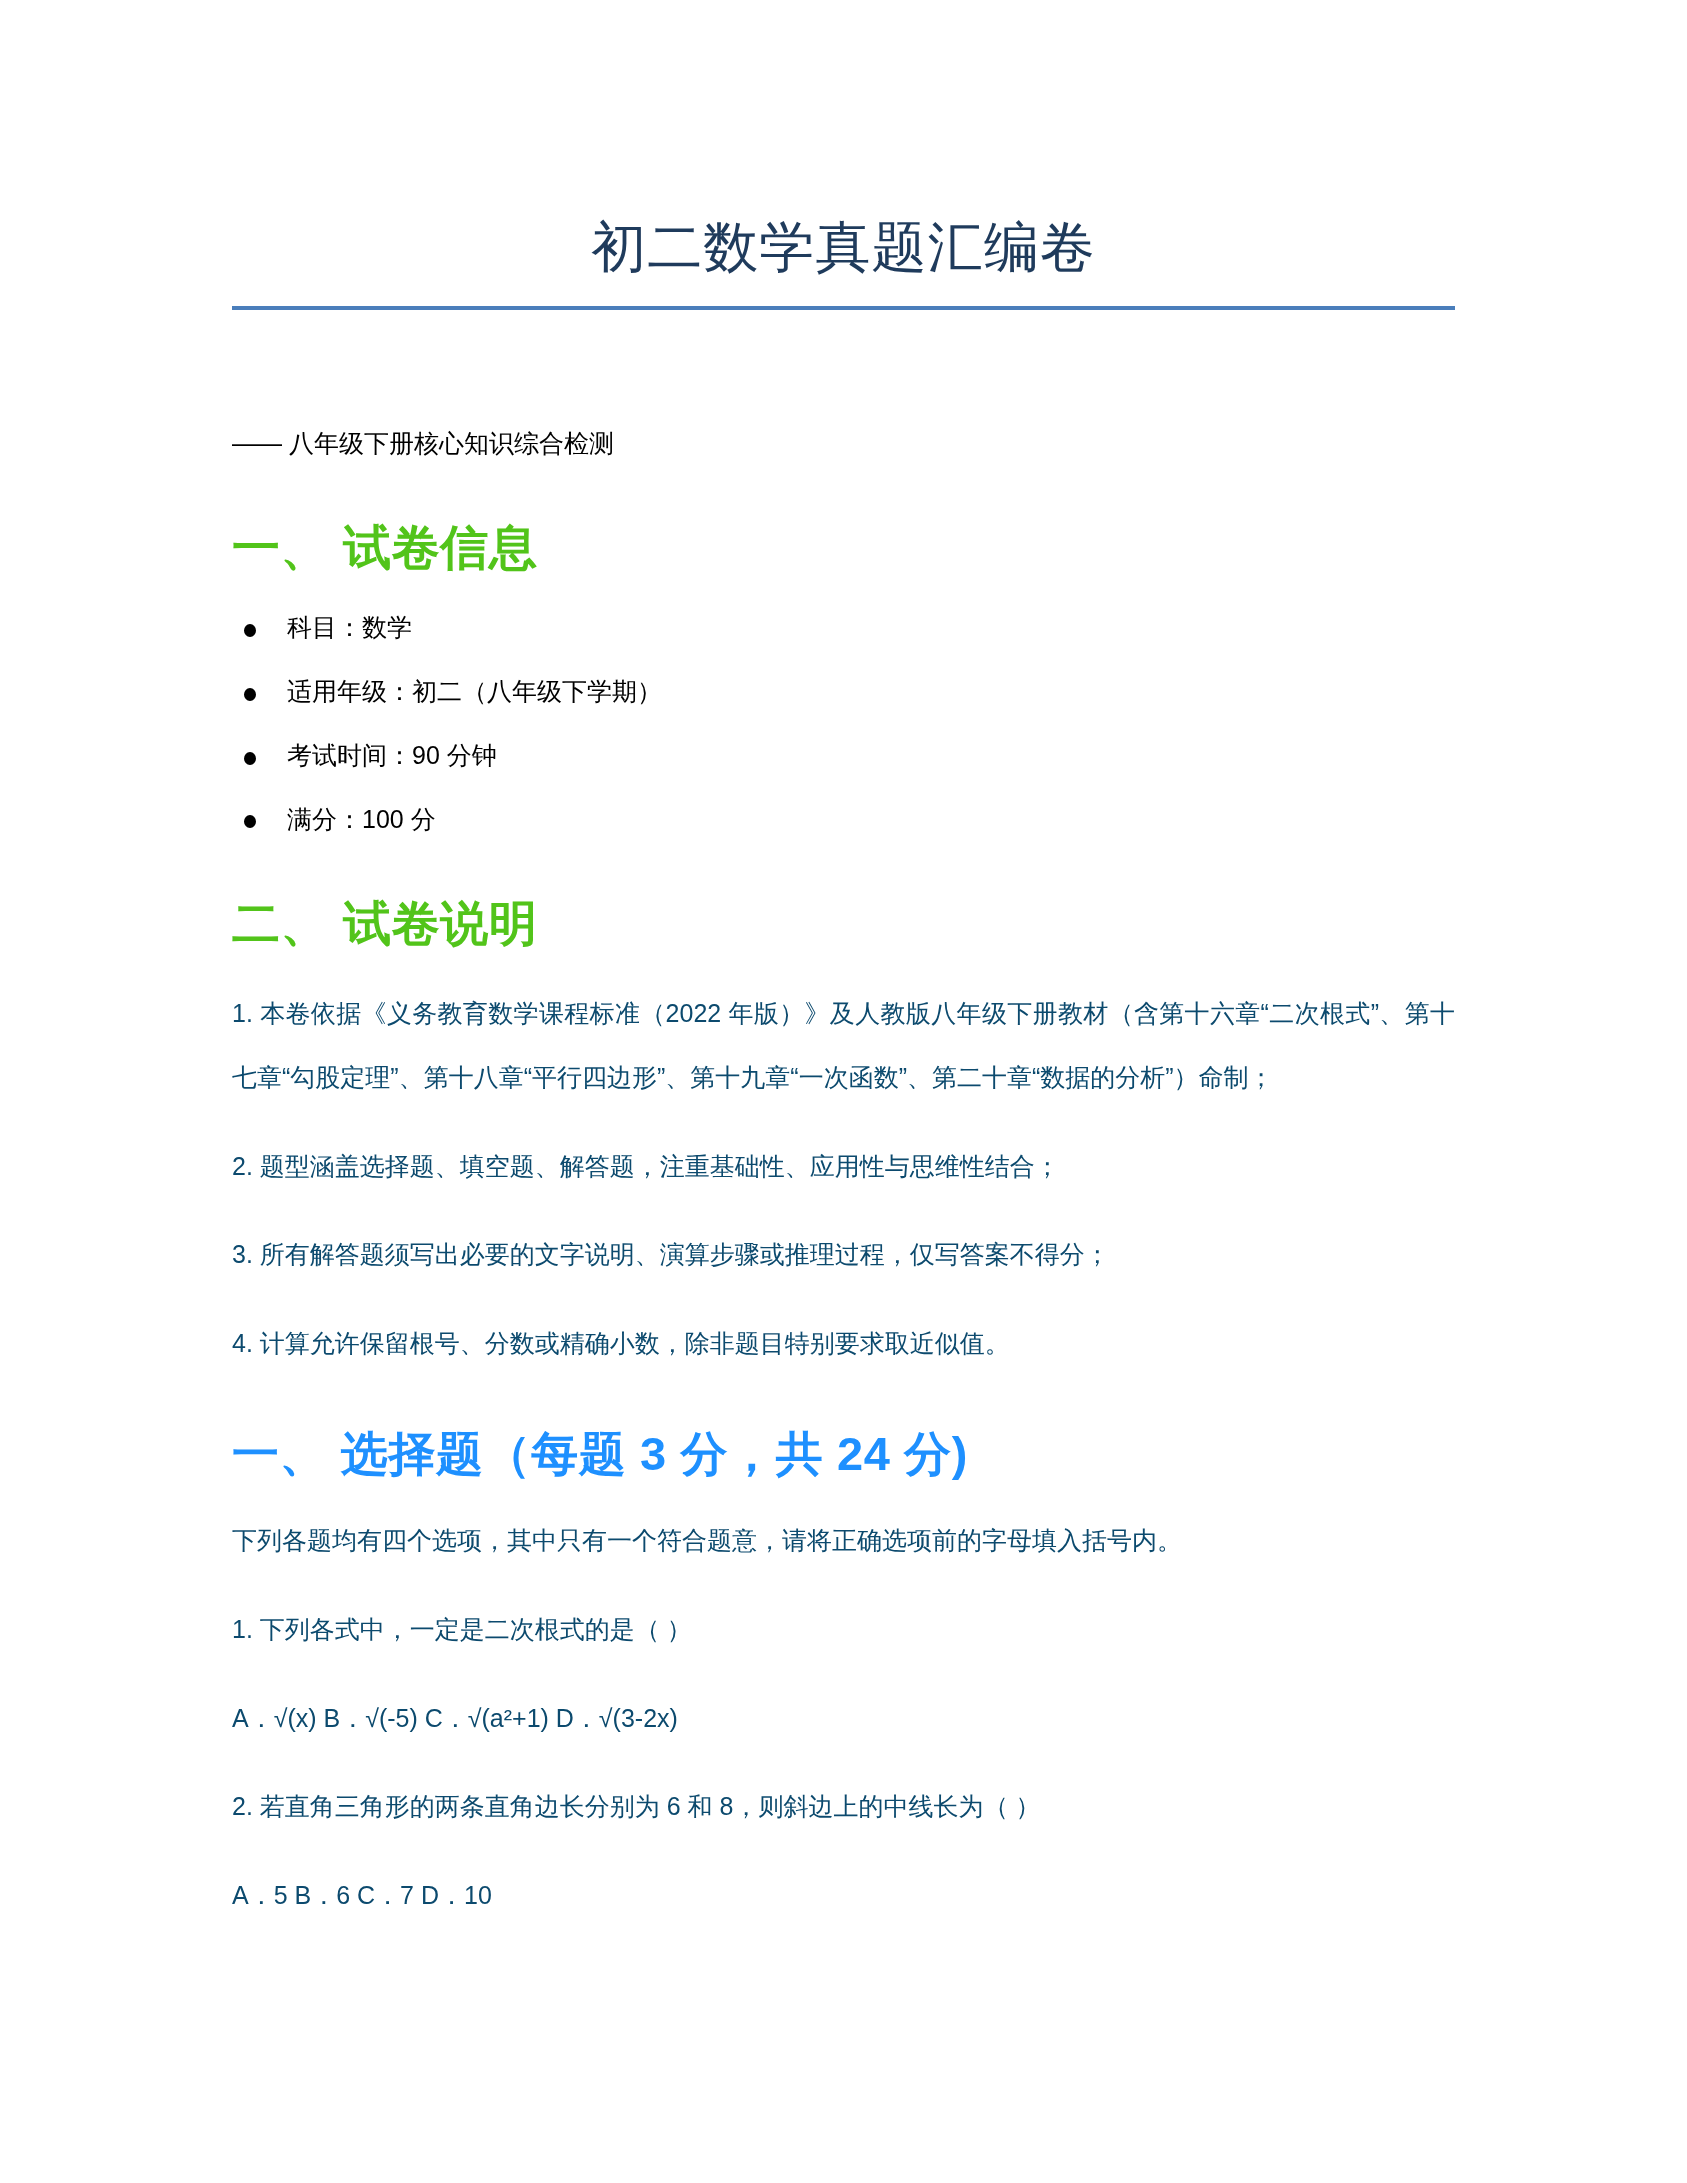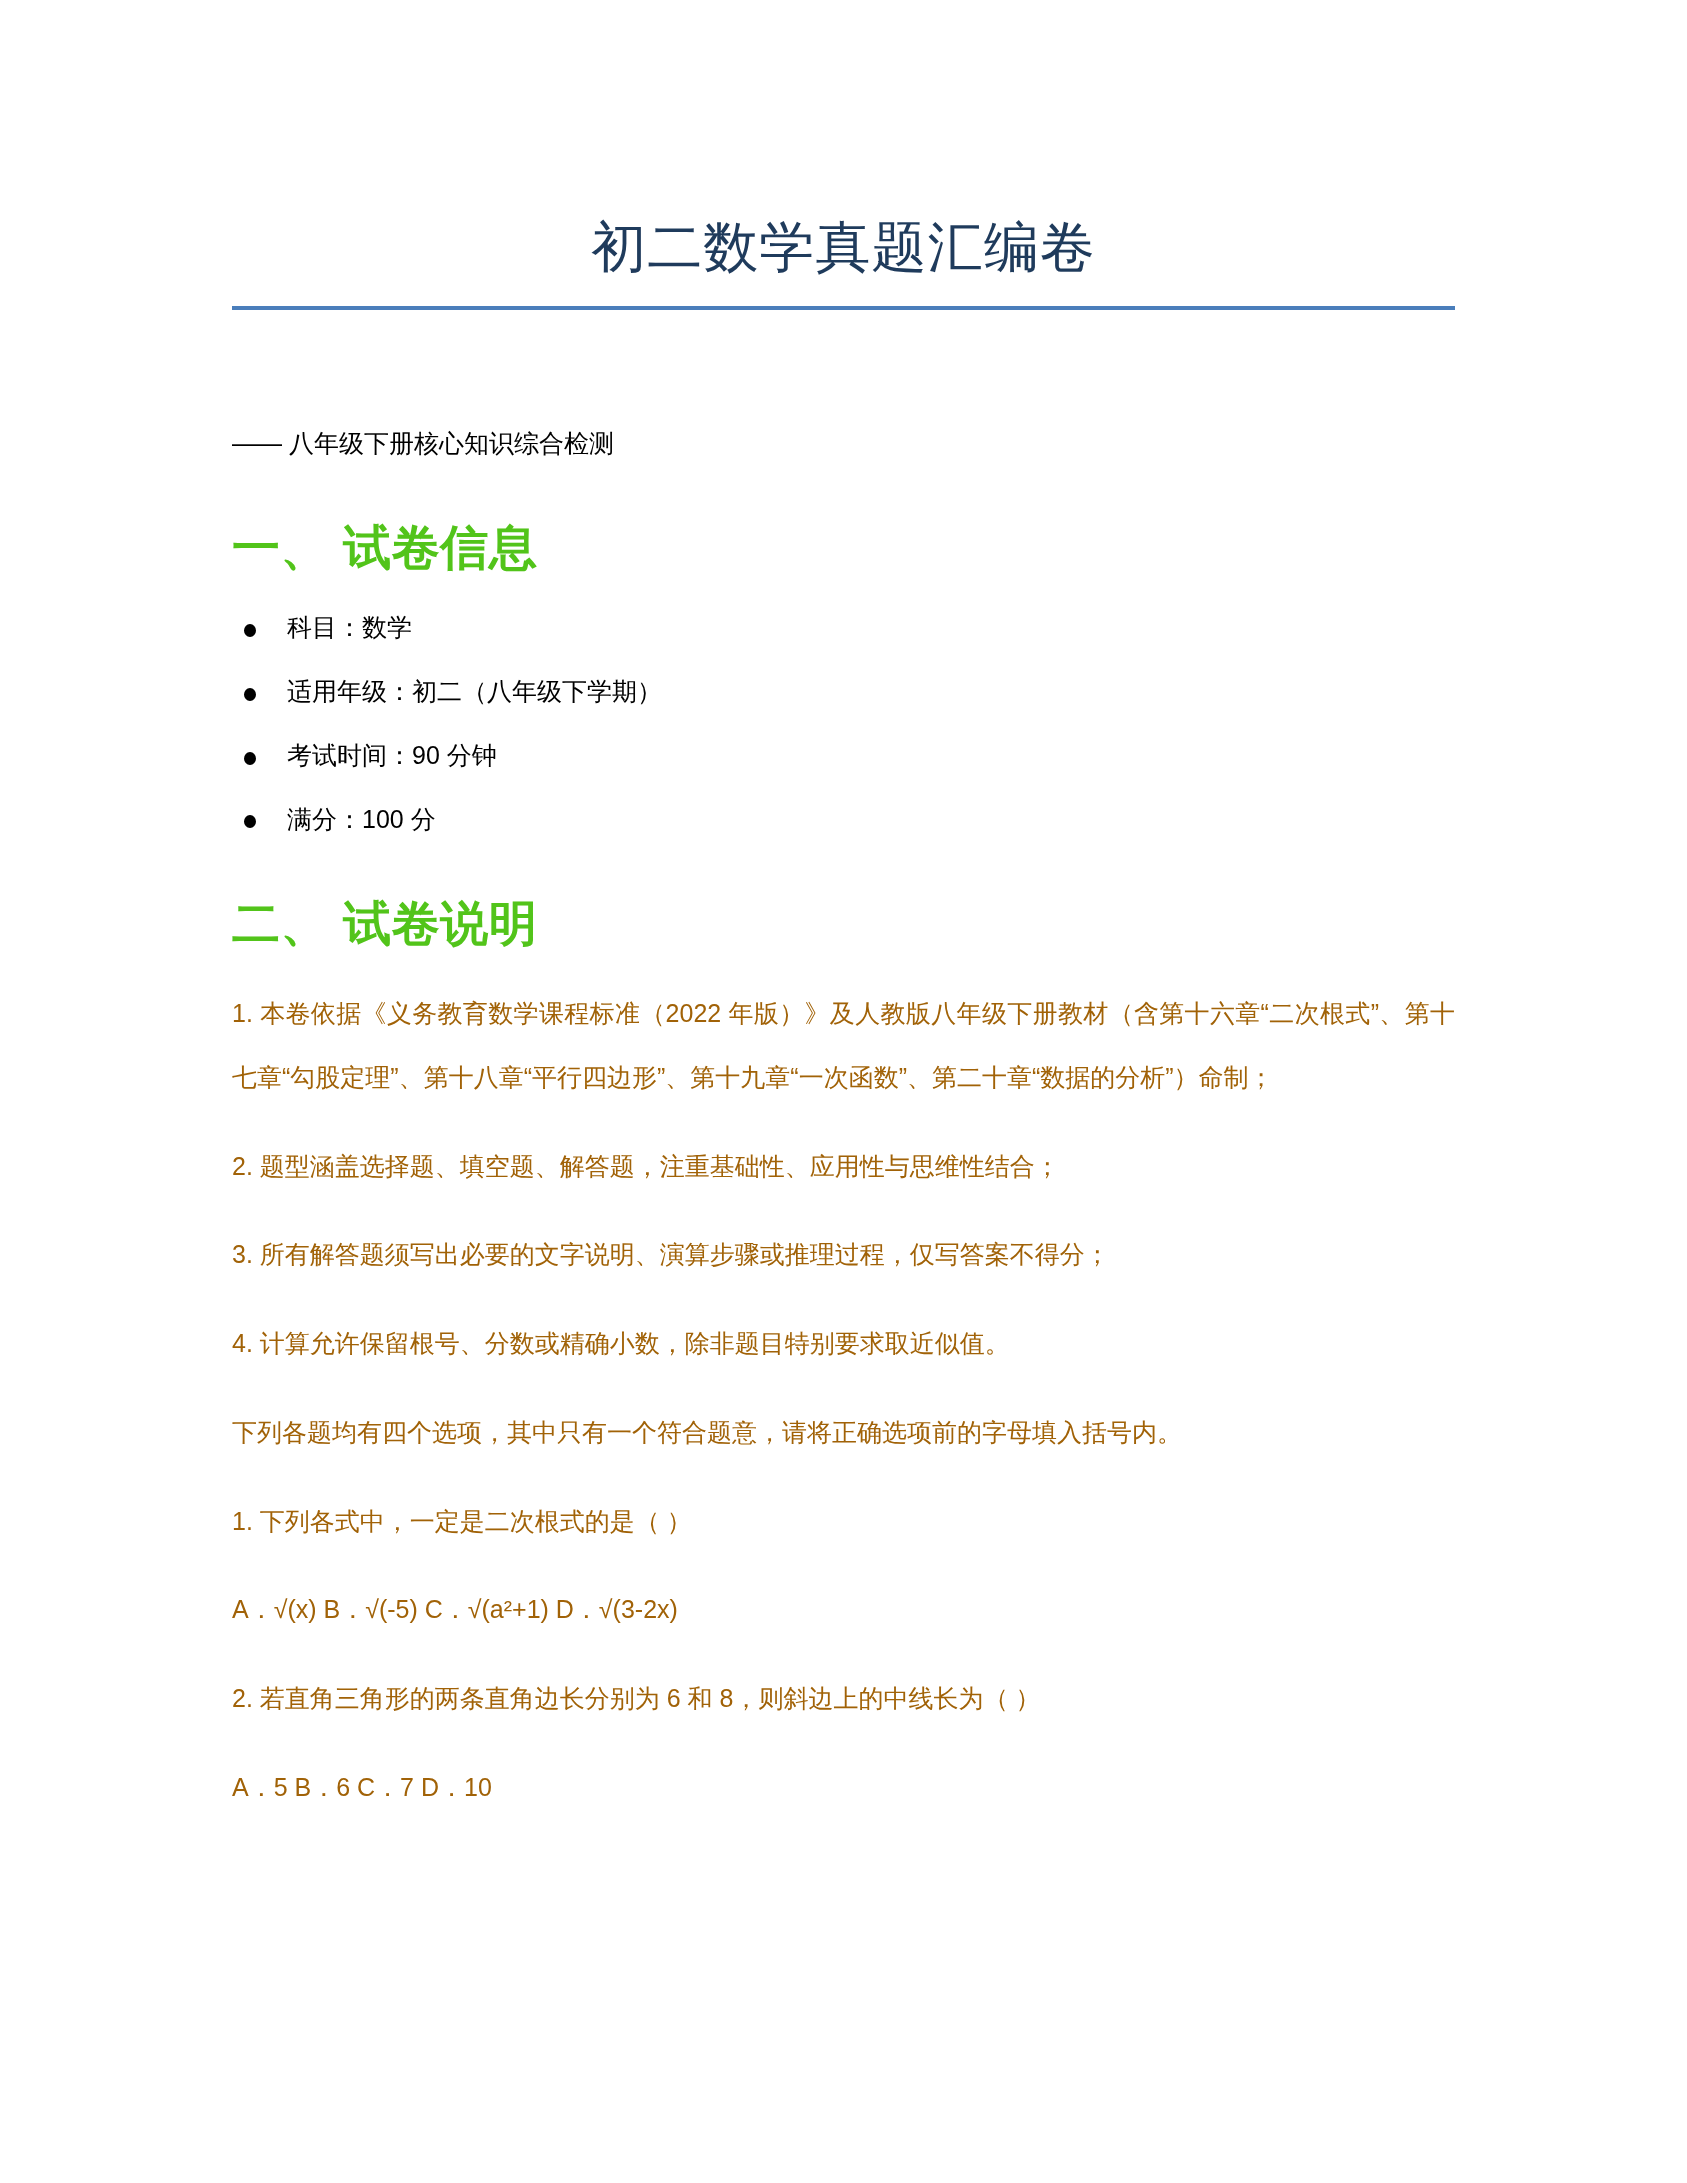--- a/index.html
+++ b/index.html
@@ -73,21 +73,21 @@
     top: 27.6px;
     width: 12px;
     height: 13.2px;
     border-radius: 50%;
     background: #000000;
   }
   p.body {
     margin: 25px 0 0 0;
     font-size: 25px;
     line-height: 2.55;
-    color: #a16207;
+    color: #0c4a6e;
     text-align: justify;
   }
 </style>
 </head>
 <body>
 
 <div class="page">
 
   <h1 class="doc-title">初二数学真题汇编卷</h1>
 
@@ -104,20 +104,21 @@
     <li>满分：100 分</li>
   </ul>
 
   <h2 class="section-green">二、 试卷说明</h2>
 
   <p class="body">1. 本卷依据《义务教育数学课程标准（2022 年版）》及人教版八年级下册教材（含第十六章“二次根式”、第十七章“勾股定理”、第十八章“平行四边形”、第十九章“一次函数”、第二十章“数据的分析”）命制；</p>
   <p class="body">2. 题型涵盖选择题、填空题、解答题，注重基础性、应用性与思维性结合；</p>
   <p class="body">3. 所有解答题须写出必要的文字说明、演算步骤或推理过程，仅写答案不得分；</p>
   <p class="body">4. 计算允许保留根号、分数或精确小数，除非题目特别要求取近似值。</p>
 
+  <h2 class="section-blue">一、 选择题（每题 3 分，共 24 分)</h2>
 
   <p class="body">下列各题均有四个选项，其中只有一个符合题意，请将正确选项前的字母填入括号内。</p>
 
   <p class="body">1. 下列各式中，一定是二次根式的是（ ）</p>
   <p class="body">A．√(x) B．√(-5) C．√(a²+1) D．√(3-2x)</p>
 
   <p class="body">2. 若直角三角形的两条直角边长分别为 6 和 8，则斜边上的中线长为（ ）</p>
   <p class="body">A．5 B．6 C．7 D．10</p>
 
 </div>

